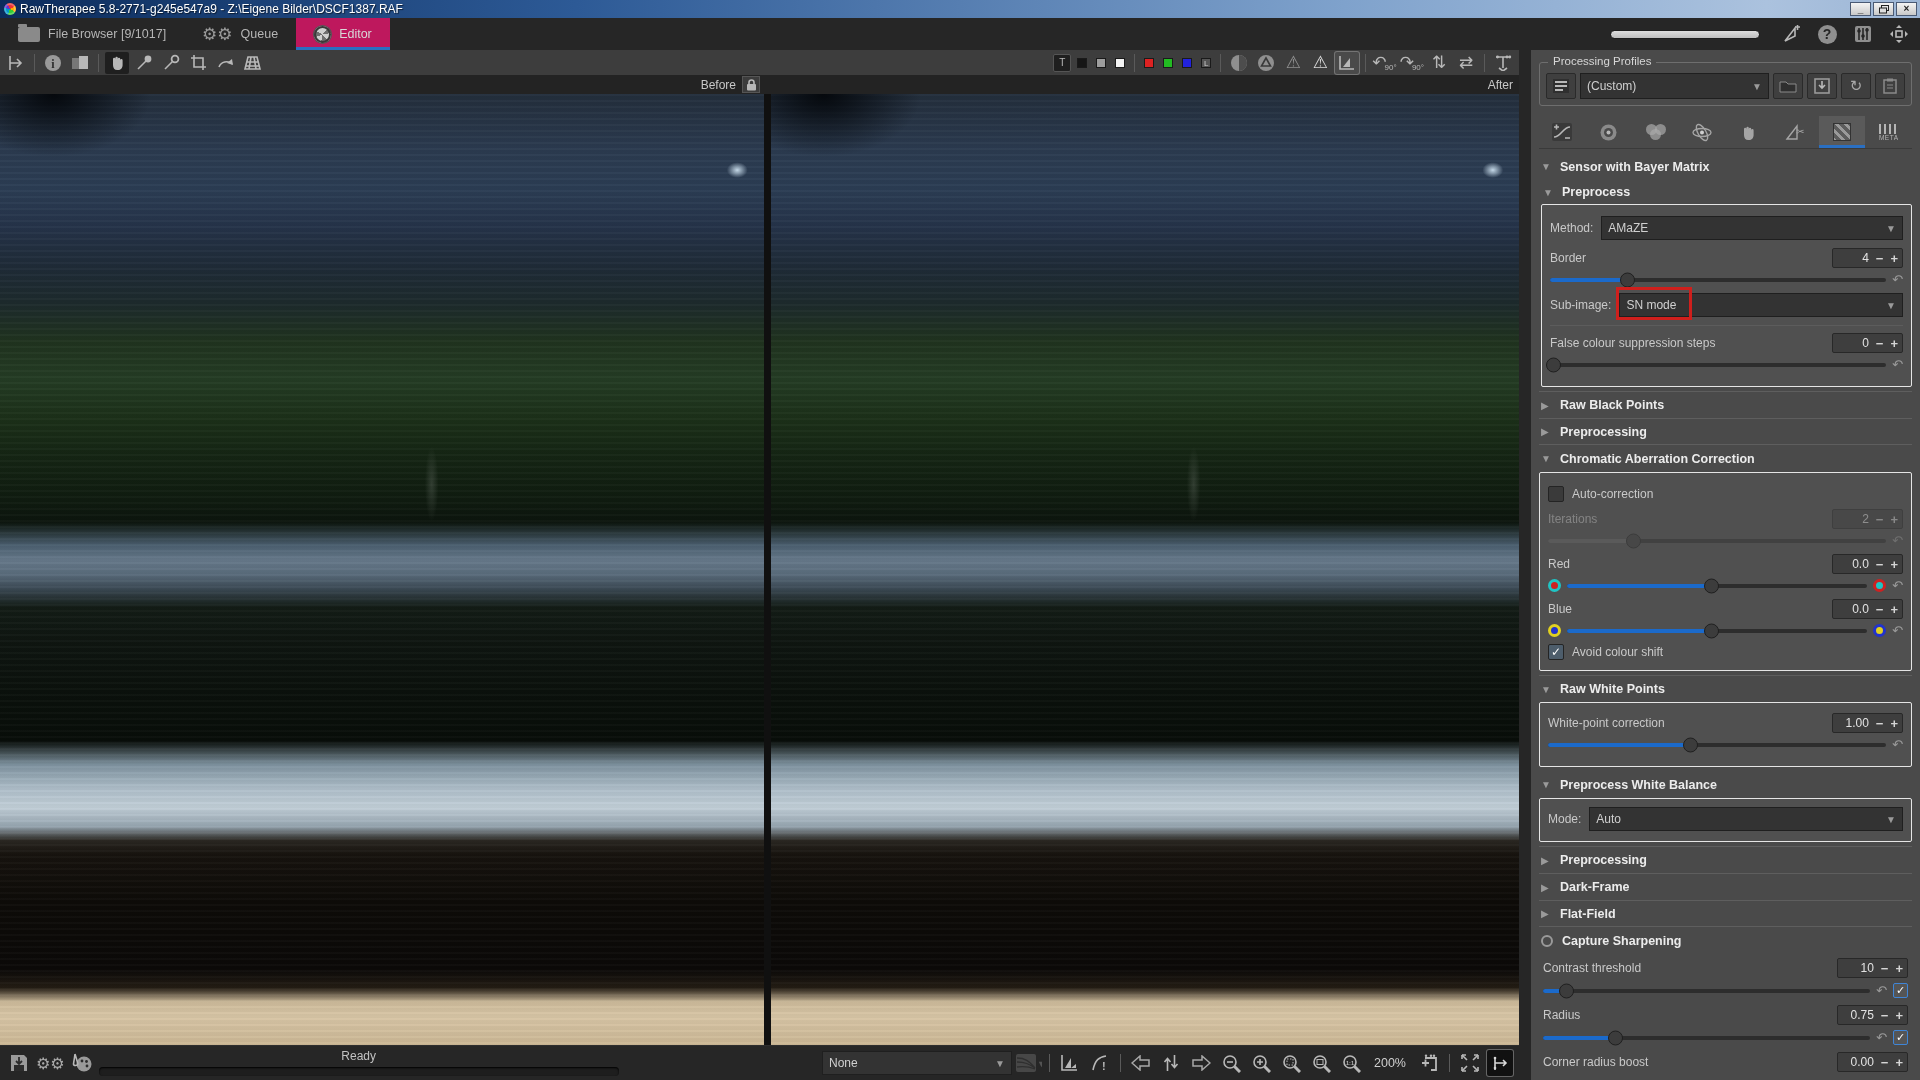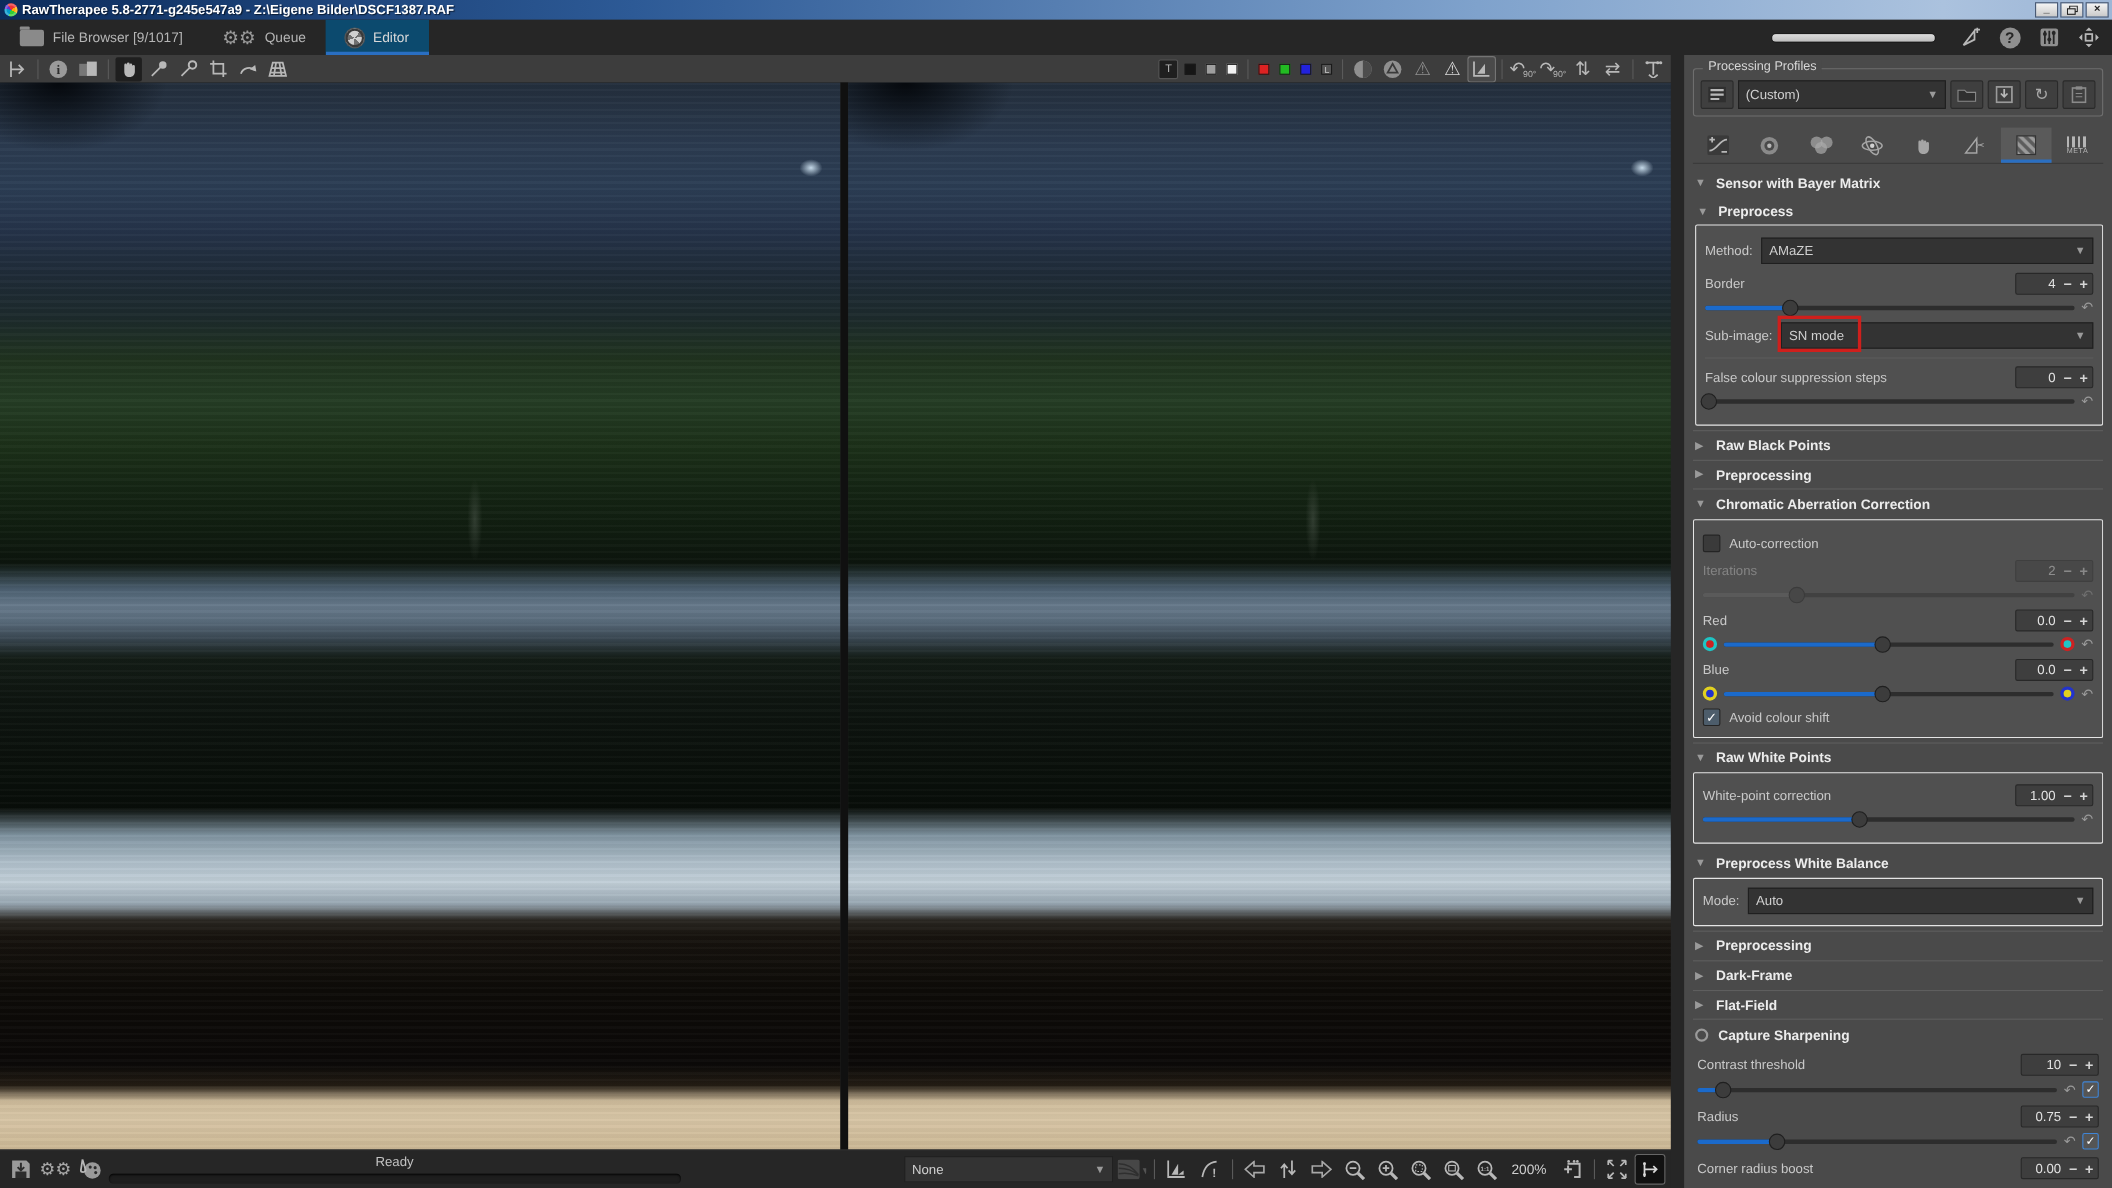--- a/index.html
+++ b/index.html
@@ -6,30 +6,30 @@
   html,body { width:1920px; height:1080px; overflow:hidden; background:#262626;
     font-family:"Liberation Sans","DejaVu Sans",sans-serif; font-size:12px; color:#cfcfcf; }
   .app { width:1920px; height:1080px; display:flex; flex-direction:column; }
 
   
   .titlebar { height:18px; background:linear-gradient(90deg,#0c2c5c 0%,#2d5a96 30%,#7fa2cc 70%,#abc2de 92%,#9db6d6 100%);
     display:flex; align-items:center; padding:0 3px; flex:0 0 auto; }
   .rt-logo { width:12px; height:12px; border-radius:50%; margin:0 4px 0 1px;
     background:conic-gradient(#e33 0 60deg,#fa0 60deg 120deg,#3c3 120deg 200deg,#09c 200deg 280deg,#63c 280deg 330deg,#e33 330deg);
     box-shadow:inset 0 0 0 2px rgba(255,255,255,.25); }
-  .title-text { color:#fff; font-weight:bold; font-size:12px; text-shadow:1px 1px 1px rgba(0,0,0,.6); flex:1; }
+  .title-text { color:#fff; font-weight:normal; font-size:12px; text-shadow:1px 1px 1px rgba(0,0,0,.6); flex:1; }
   .winbtns { display:flex; gap:2px; }
   .winbtn { width:21px; height:14px; background:linear-gradient(#f4f4f4,#c9c9c9); border:1px solid #4a5a74;
     display:flex; align-items:center; justify-content:center; color:#222; font-size:10px; line-height:1; font-weight:bold; }
   .winbtn svg { display:block; }
 
   
   .tabbar { height:32px; background:#262626; display:flex; align-items:stretch; flex:0 0 auto; position:relative; }
   .maintab { display:flex; align-items:center; gap:8px; padding:0 18px; color:#b5b5b5; font-size:12.5px; }
-  .maintab.active { background:#0c4a6e; color:#d8d8d8; box-shadow:inset 0 -3px 0 #2a6fc2;text-align:right; }
+  .maintab.active { background:#be185d; color:#d8d8d8; box-shadow:inset 0 -3px 0 #2a6fc2;text-align:right; }
   .folder-ic { width:22px; height:15px; background:#8a8a8a; border-radius:2px; position:relative; }
   .folder-ic::before { content:""; position:absolute; top:-3px; left:0; width:9px; height:3px; background:#8a8a8a; border-radius:1px 1px 0 0; }
   .gear-ic { font-size:17px; color:#9a9a9a; line-height:1; }
   .aperture-ic { width:17px; height:17px; border-radius:50%; background:conic-gradient(#cfcfcf 0 40deg,#6f6f6f 40deg 80deg,#cfcfcf 80deg 140deg,#6f6f6f 140deg 190deg,#cfcfcf 190deg 250deg,#6f6f6f 250deg 300deg,#cfcfcf 300deg 360deg);
     box-shadow:inset 0 0 0 2px #3a3a3a, 0 0 0 1px #555; }
   .tabbar-right { margin-left:auto; display:flex; align-items:center; gap:10px; padding-right:8px; }
   .tb-progress { width:150px; height:9px; border-radius:5px; background:linear-gradient(#dcdcdc,#bdbdbd); border:1px solid #1c1c1c; margin-right:8px; }
   .tb-icbtn { width:26px; height:24px; display:flex; align-items:center; justify-content:center; color:#9f9f9f; }
   .q-circle { width:19px; height:19px; border-radius:50%; background:#8f8f8f; color:#262626; font-weight:bold; font-size:14px; display:flex; align-items:center; justify-content:center; }
 
@@ -328,20 +328,35 @@
           <svg width="18" height="17">
               <path d="M2 3 h14 M9 3 v11 M5 14 l4 3 4 -3" fill="none" stroke="#b8b8b8" stroke-width="1.6"></path>
               <circle cx="3.5" cy="3" r="1.4" class="s-fill"></circle>
               <circle cx="13" cy="3" r="1.4" class="s-fill"></circle>
               <circle cx="15.8" cy="3" r="1.4" class="s-fill"></circle>
             </svg>
         </div>
       </div>
 
       <div class="view-area">
+        <div class="pane-headers">
+          <div class="ph-left">
+            <span class="pane-label">Before</span>
+            <span class="lock-btn">
+              <svg width="11" height="12">
+                  <rect x="1" y="5" width="9" height="6.5" rx="1" fill="#b8b8b8"></rect>
+                  <path d="M3 5 V3.5 a2.5 2.5 0 015 0 V5" fill="none" stroke="#b8b8b8" stroke-width="1.6"></path>
+                </svg>
+            </span>
+          </div>
+          <div class="ph-div"></div>
+          <div class="ph-right">
+            <span class="pane-label">After</span>
+          </div>
+        </div>
         <div class="panes">
           <div class="pane before">
               <div class="photo"></div>
             </div>
           <div class="divider"></div>
           <div class="pane after">
               <div class="photo"></div>
             </div>
         </div>
       </div>

